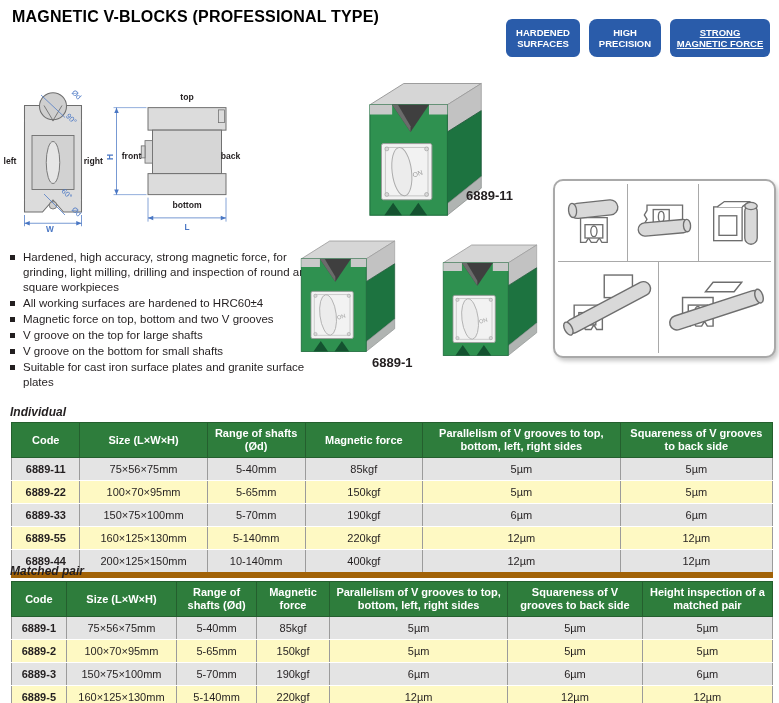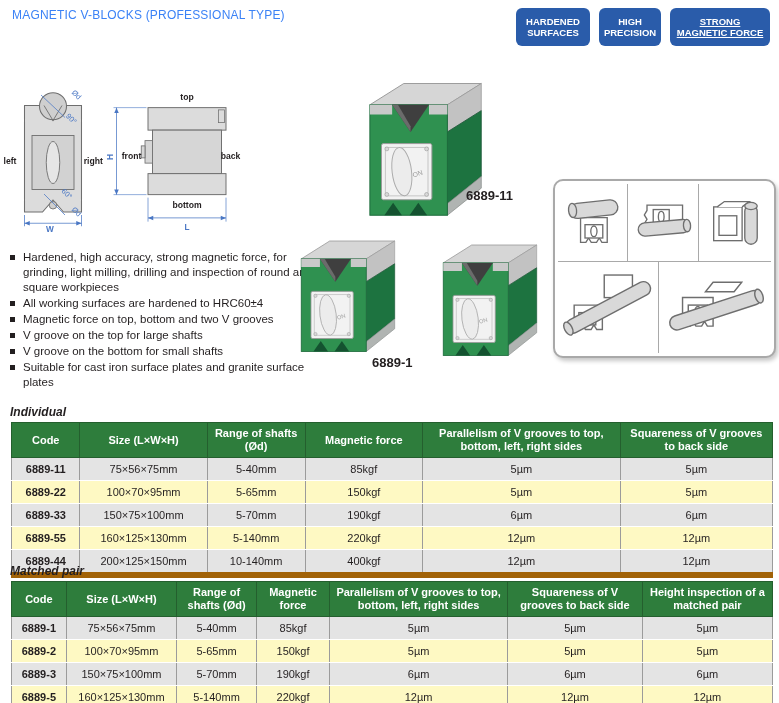--- a/index.html
+++ b/index.html
@@ -2,31 +2,31 @@
 <html><head>
 <meta charset="utf-8">
 <style>
   html,body{margin:0;padding:0;background:#fff;}
   .page{
     position:relative;width:779px;height:703px;background:#ffffff;overflow:hidden;
     font-family:"Liberation Sans","DejaVu Sans",sans-serif;color:#231f20;
   }
   
   .title{
-    position:absolute;left:12px;top:8px;font-size:12px;font-weight:normal;
-    letter-spacing:.2px;color:#3b82f6;white-space:nowrap;
-  }
-  .badges{position:absolute;top:8px;right:9px;display:flex;gap:9px;align-items:flex-start;}
+    position:absolute;left:12px;top:8px;font-size:16px;font-weight:bold;
+    letter-spacing:.2px;color:#000000;white-space:nowrap;
+  }
+  .badges{position:absolute;top:19px;right:9px;display:flex;gap:9px;align-items:flex-start;}
   .badge{
     background:#2a5caa;color:#fff;border-radius:6px;font-size:9.5px;font-weight:bold;
     line-height:1.2;text-align:center;display:flex;align-items:center;justify-content:center;
     min-height:38px;padding:3px 5px;box-sizing:border-box;
   }
   .badge.b1{width:74px;}
-  .badge.b2{width:62px;}
+  .badge.b2{width:72px;border-radius:8px;}
   .badge.b3{width:100px;text-decoration:underline;}
   
   .front-view{position:absolute;left:2px;top:83px;}
   .side-view{position:absolute;left:106px;top:85px;}
   svg text{font-family:"Liberation Sans","DejaVu Sans",sans-serif;}
   .dimtxt{fill:#4a77c4;font-size:11px;font-weight:bold;}
   .dimtxt-s{fill:#4a77c4;font-size:10px;}
   .lbltxt{fill:#231f20;font-size:11.5px;font-weight:bold;}
   
   .features{position:absolute;left:10px;top:250px;width:302px;margin:0;padding:0;list-style:none;

